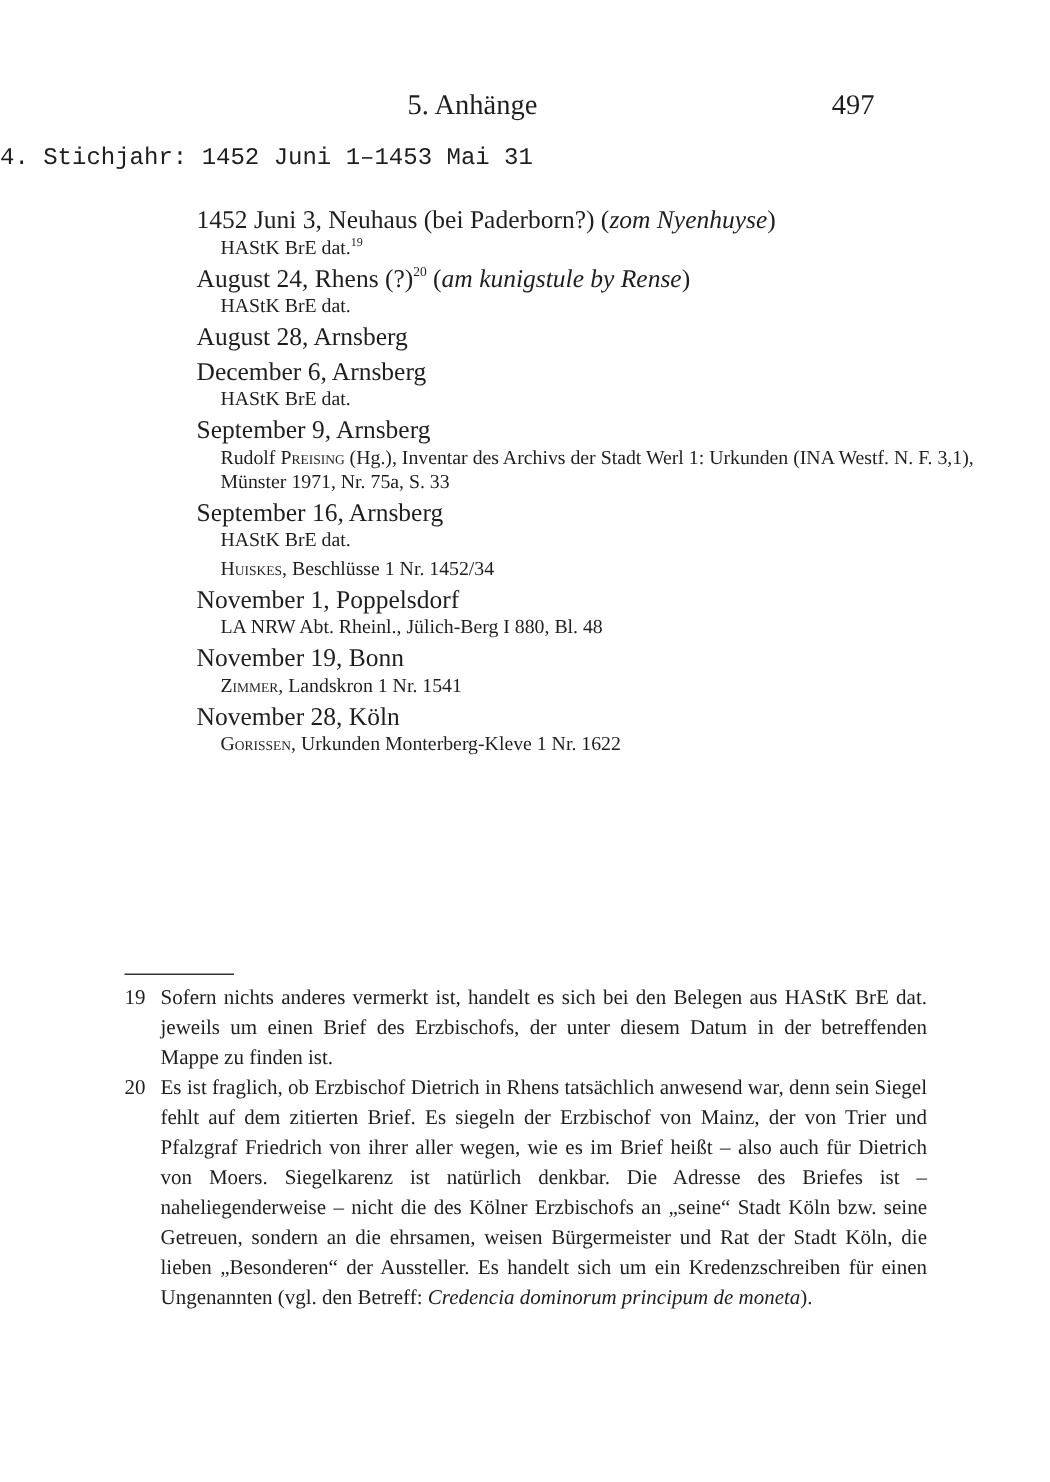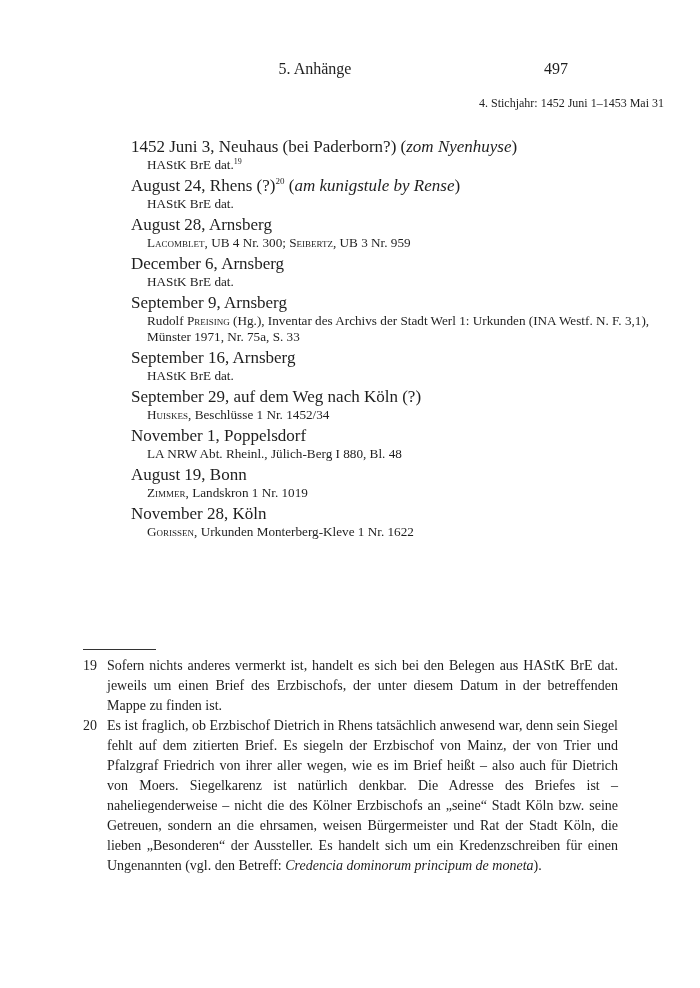--- a/index.html
+++ b/index.html
@@ -3,27 +3,28 @@
 <meta charset="utf-8">
 <style>
   html, body { margin: 0; padding: 0; background: #ffffff; }
   body {
     width: 700px; height: 988px; position: relative; overflow: hidden;
     font-family: "Liberation Serif", "DejaVu Serif", serif;
     color: #1e1e1e;
   }
   .running-head {
     position: absolute; top: 60px; left: 0; width: 700px; height: 20px;
-    font-size: 16px;
+    font-size: 19px;
   }
   .running-head .section { position: absolute; left: 0; width: 630px; text-align: center; }
-  .running-head .page-no { position: absolute; right: 132px; }
+  .running-head .page-no { position: absolute; right: 117px; }
   .chapter-title {
-    position: absolute; top: 96px; left: 0; width: 664px; text-align: right;
-    font-size: 12px;
+    position: absolute; top: 96px; left: 0; width: 664px; text-align: left;
+    font-size: 16px;
+    font-family: Liberation Mono, monospace;
   }
   .entries { position: absolute; top: 137px; left: 83px; width: 535px; margin-left: 48px; }
   .entry { margin-bottom: 3px; }
   .entry .date { font-size: 17px; line-height: 20px; }
   .entry .source { font-size: 13.2px; line-height: 16px; padding-left: 16px; }
   .sc { font-variant: small-caps; }
   sup { font-size: 8px; vertical-align: 5px; line-height: 0; }
   .date sup { font-size: 9px; vertical-align: 7px; }
   .rule { position: absolute; top: 649px; left: 83px; width: 73px; height: 0; border-top: 1px solid #333; }
   .footnotes { position: absolute; top: 656px; left: 83px; width: 535px; font-size: 14px; line-height: 20px; }
@@ -45,45 +46,43 @@
   <div class="entry">
     <div class="date"><span>1452 Juni 3, Neuhaus (bei Paderborn?) (</span><i>zom Nyenhuyse</i><span>)</span></div>
     <div class="source"><span>HAStK BrE dat.</span><sup>19</sup></div>
   </div>
   <div class="entry">
     <div class="date"><span>August 24, Rhens (?)</span><sup>20</sup><span> (</span><i>am kunigstule by Rense</i><span>)</span></div>
     <div class="source">HAStK BrE dat.</div>
   </div>
   <div class="entry">
     <div class="date">August 28, Arnsberg</div>
-    <div class="source"><span class="sc">Lacomblet</span><span>, UB 4 Nr. 300; </span><span class="sc">Seibertz</span><span>, UB 3 Nr. 959</span></div>
   </div>
   <div class="entry">
     <div class="date">December 6, Arnsberg</div>
     <div class="source">HAStK BrE dat.</div>
   </div>
   <div class="entry">
     <div class="date">September 9, Arnsberg</div>
     <div class="source"><span>Rudolf </span><span class="sc">Preising</span><span> (Hg.), Inventar des Archivs der Stadt Werl 1: Urkunden (INA Westf. N. F. 3,1), Münster 1971, Nr. 75a, S. 33</span></div>
   </div>
   <div class="entry">
     <div class="date">September 16, Arnsberg</div>
     <div class="source">HAStK BrE dat.</div>
   </div>
   <div class="entry">
-    <div class="date">September 29, auf dem Weg nach Köln (?)</div>
     <div class="source"><span class="sc">Huiskes</span><span>, Beschlüsse 1 Nr. 1452/34</span></div>
   </div>
   <div class="entry">
     <div class="date">November 1, Poppelsdorf</div>
     <div class="source">LA NRW Abt. Rheinl., Jülich-Berg I 880, Bl. 48</div>
   </div>
   <div class="entry">
-    <div class="date">August 19, Bonn</div>
-    <div class="source"><span class="sc">Zimmer</span><span>, Landskron 1 Nr. 1019</span></div>
+    <div class="date">November 19, Bonn</div>
+    <div class="source"><span class="sc">Zimmer</span><span>, Landskron 1 Nr. 1541</span></div>
   </div>
   <div class="entry">
     <div class="date">November 28, Köln</div>
     <div class="source"><span class="sc">Gorissen</span><span>, Urkunden Monterberg-Kleve 1 Nr. 1622</span></div>
   </div>
 </div>
 
 <div class="rule"></div>
 
 <div class="footnotes">

